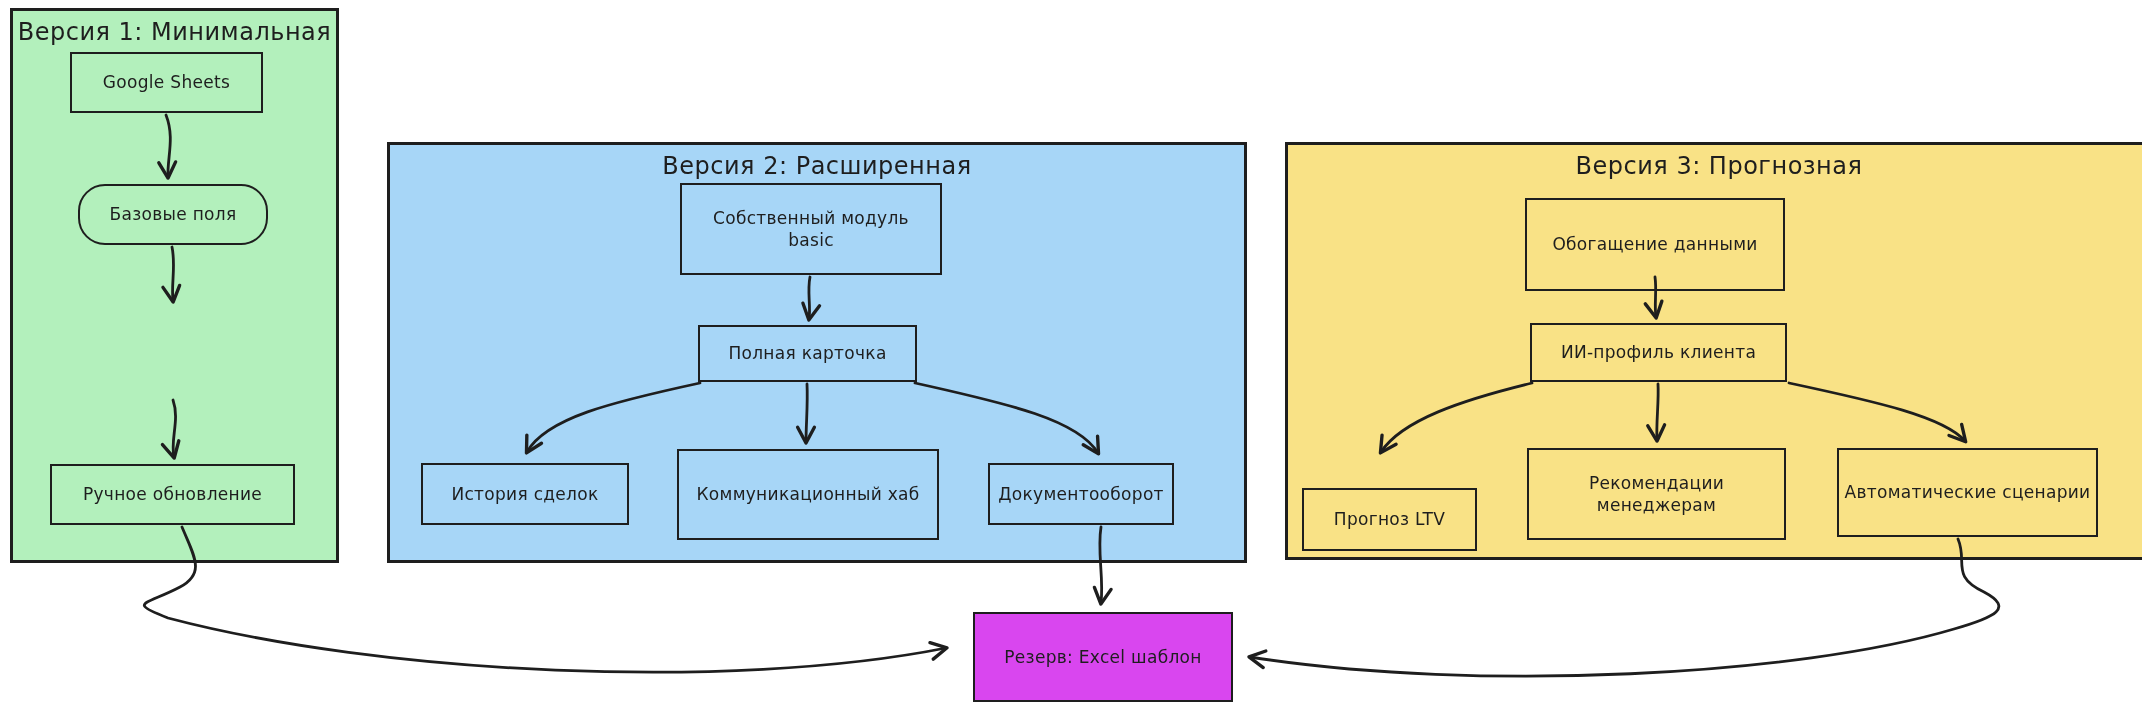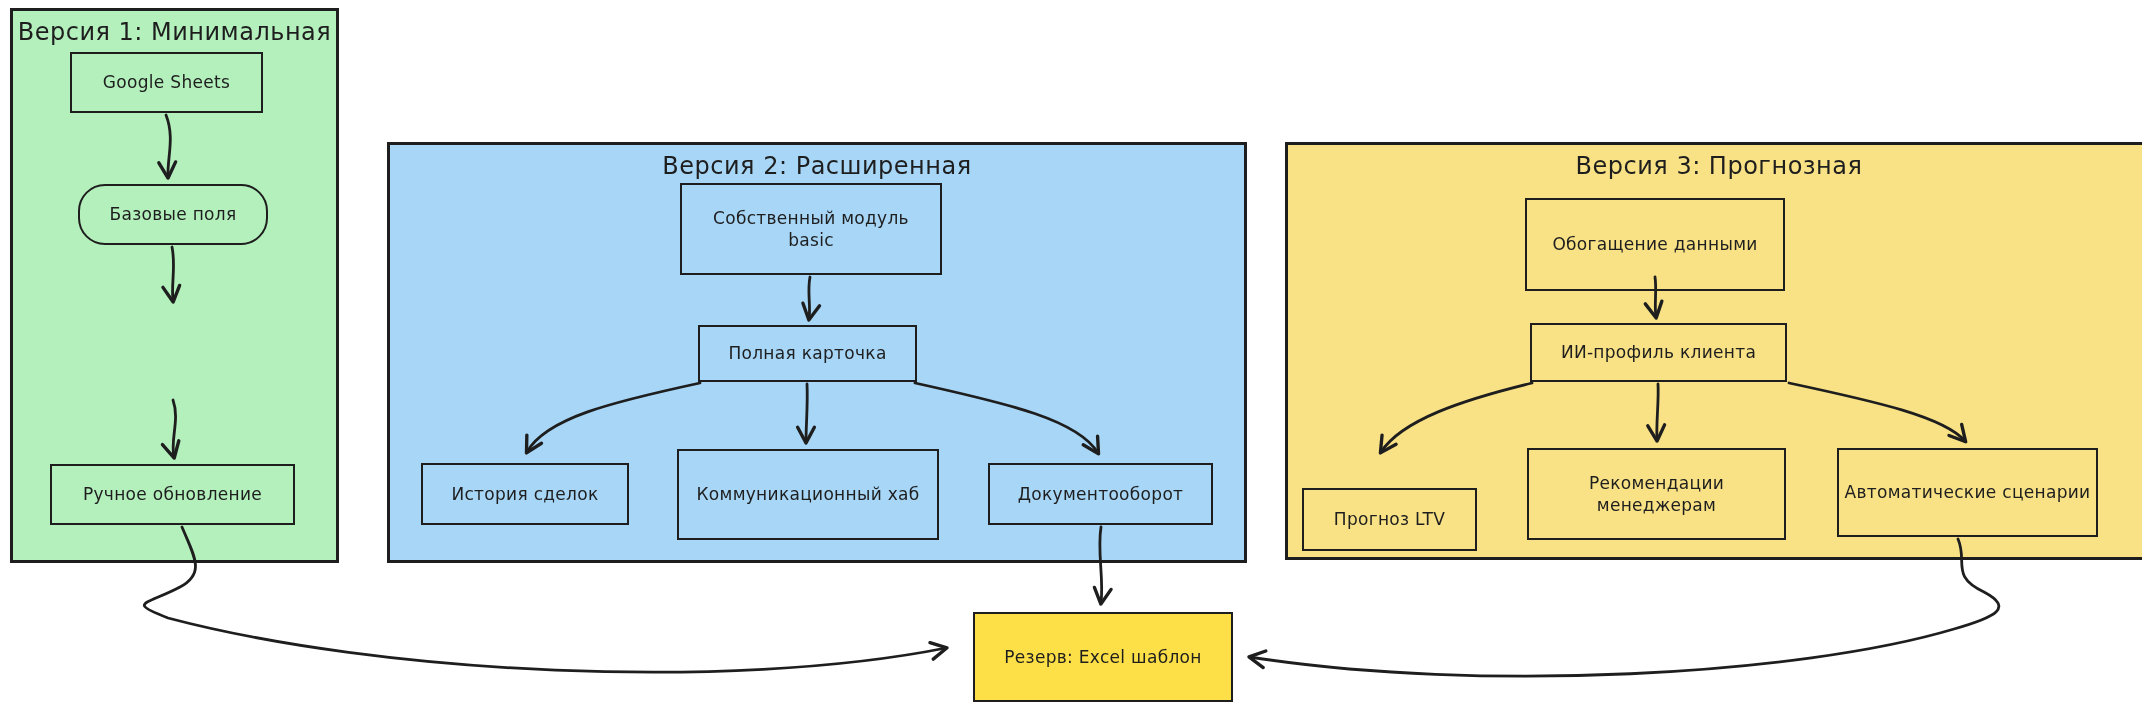--- a/index.html
+++ b/index.html
@@ -44,21 +44,21 @@
   </div>
   <div class="node nowrap" style="left:698px; top:325px; width:219px; height:57px;">
     <span>Полная карточка</span>
   </div>
   <div class="node nowrap" style="left:421px; top:463px; width:208px; height:62px;">
     <span>История сделок</span>
   </div>
   <div class="node nowrap" style="left:677px; top:449px; width:262px; height:91px;">
     <span>Коммуникационный хаб</span>
   </div>
-  <div class="node nowrap" style="left:988px; top:463px; width:225px; height:62px;">
+  <div class="node nowrap" style="left:988px; top:463px; width:186px; height:62px;">
     <span>Документооборот</span>
   </div>
 
   <div class="group" style="left: 1265px; top: 142px; width: 868px; height: 418px; background-color: rgb(249, 226, 134); margin-left: 20px;">
     <div class="group-title">Версия 3: Прогнозная</div>
   </div>
   <div class="node nowrap" style="left:1525px; top:182px; width:260px; height:93px;margin-top:16px;">
     <span>Обогащение данными</span>
   </div>
   <div class="node nowrap" style="left:1530px; top:323px; width:257px; height:59px;">
@@ -67,21 +67,21 @@
   <div class="node nowrap" style="left:1302px; top:464px; width:175px; height:63px;margin-top:24px;">
     <span>Прогноз LTV</span>
   </div>
   <div class="node wrap" style="left:1527px; top:448px; width:259px; height:92px;">
     <span>Рекомендации менеджерам</span>
   </div>
   <div class="node nowrap" style="left:1837px; top:448px; width:261px; height:89px;">
     <span>Автоматические сценарии</span>
   </div>
 
-  <div class="node nowrap" style="left: 973px; top: 612px; width: 260px; height: 90px; background-color: #fde047;">
+  <div class="node nowrap" style="left: 973px; top: 612px; width: 260px; height: 90px; background-color: #d946ef;">
     <span>Резерв: Excel шаблон</span>
   </div>
 
   <svg class="arrows" width="2142" height="713" viewBox="0 0 2142 713">
     <defs>
       <marker id="ah" viewBox="0 0 12 12" refX="9" refY="6" markerWidth="9" markerHeight="9" orient="auto-start-reverse">
         <path d="M2 2 L9.5 6 L2 10" fill="none" stroke="#1e1e1e" stroke-width="1.6" stroke-linecap="round" stroke-linejoin="round"></path>
       </marker>
     </defs>
     <path class="edge" marker-end="url(#ah)" d="M 166 115 C 175 138, 167 158, 168 177"></path>

